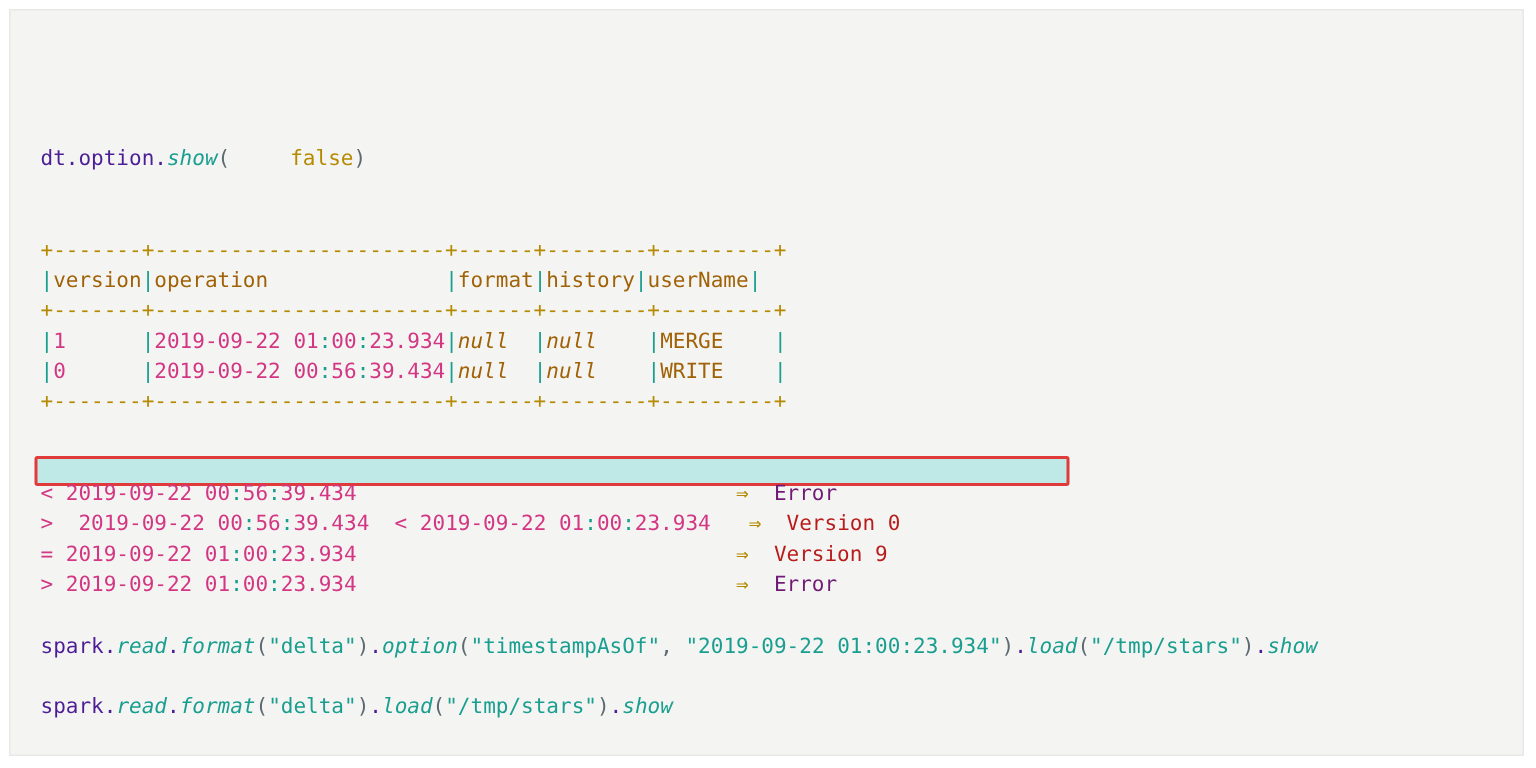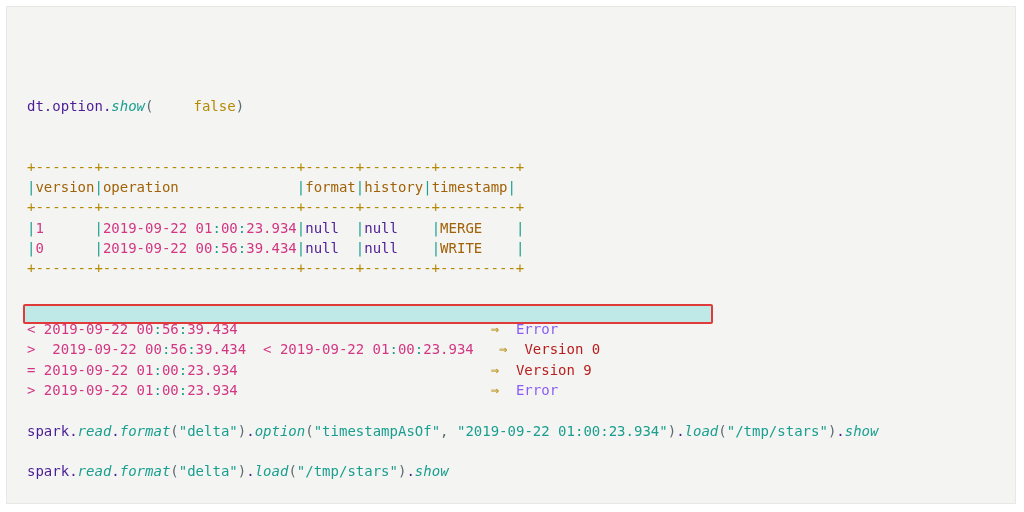--- a/index.html
+++ b/index.html
@@ -25,24 +25,24 @@
     position: relative;
   }
 
   .k   { color: #4c1d95; }  
   .fn  { color: #1a9e8f; font-style: italic; }  
   .bool{ color: #b58900; margin-left: 40px; }  
   .op  { color: #1a9e8f; }  
   .lbl { color: #a16207; }  
   .num { color: #d33682; }  
   .sub { color: #1a9e8f; }  
-  .nul { color: #4c1d95; }  
+  .nul { color: #a16207; font-style: italic; }  
   .cmp { color: #d33682; }  
   .arr { color: #b58900; }  
-  .err { color: #8b5cf6; margin-top: 24px; }  
+  .err { color: #701a75; margin-top: 24px; }  
   .ver { color: #b91c1c; }  
   .str { color: #1a9e8f; }  
   .dot { color: #5d6a72; }
 
   .rule      { color: #b58900; display:inline-block; }
 
   .hl-row {
     position: absolute;
     left: 16px;
     height: 20px;
@@ -57,21 +57,21 @@
 </style>
 </head>
 <body>
 
 <div class="code-panel">
   <div class="hl-row" style="top:297px;"></div>
   <div class="content"><span class="k">dt</span><span class="k">.</span><span class="k">option</span><span class="k">.</span><span class="fn">show</span><span class="dot">(</span><span class="bool">false</span><span class="dot">)</span>
 
 
 <span class="rule">+-------+-----------------------+------+--------+---------+</span>
-<span class="op">|</span><span class="lbl">version</span><span class="op">|</span><span class="lbl">operation              </span><span class="op">|</span><span class="lbl">format</span><span class="op">|</span><span class="lbl">history</span><span class="op">|</span><span class="lbl">timestamp</span><span class="op">|</span>
+<span class="op">|</span><span class="lbl">version</span><span class="op">|</span><span class="lbl">operation              </span><span class="op">|</span><span class="lbl">format</span><span class="op">|</span><span class="lbl">history</span><span class="op">|</span><span class="lbl">userName</span><span class="op">|</span>
 <span class="rule">+-------+-----------------------+------+--------+---------+</span>
 <span class="op">|</span><span class="num">1      </span><span class="op">|</span><span class="num">2019-09-22 01</span><span class="sub">:</span><span class="num">00</span><span class="sub">:</span><span class="num">23.934</span><span class="op">|</span><span class="nul">null  </span><span class="op">|</span><span class="nul">null    </span><span class="op">|</span><span class="lbl">MERGE    </span><span class="op">|</span>
 <span class="op">|</span><span class="num">0      </span><span class="op">|</span><span class="num">2019-09-22 00</span><span class="sub">:</span><span class="num">56</span><span class="sub">:</span><span class="num">39.434</span><span class="op">|</span><span class="nul">null  </span><span class="op">|</span><span class="nul">null    </span><span class="op">|</span><span class="lbl">WRITE    </span><span class="op">|</span>
 <span class="rule">+-------+-----------------------+------+--------+---------+</span>
 
 
 <span class="cmp">&lt; </span><span class="num">2019-09-22 00</span><span class="sub">:</span><span class="num">56</span><span class="sub">:</span><span class="num">39.434</span><span>                              </span><span class="arr">⇒</span><span>  </span><span class="err">Error</span>
 <span class="cmp">&gt; </span><span> </span><span class="num">2019-09-22 00</span><span class="sub">:</span><span class="num">56</span><span class="sub">:</span><span class="num">39.434</span><span class="cmp">  &lt; </span><span class="num">2019-09-22 01</span><span class="sub">:</span><span class="num">00</span><span class="sub">:</span><span class="num">23.934</span><span>   </span><span class="arr">⇒</span><span>  </span><span class="ver">Version 0</span>
 <span class="cmp">= </span><span class="num">2019-09-22 01</span><span class="sub">:</span><span class="num">00</span><span class="sub">:</span><span class="num">23.934</span><span>                              </span><span class="arr">⇒</span><span>  </span><span class="ver">Version 9</span>
 <span class="cmp">&gt; </span><span class="num">2019-09-22 01</span><span class="sub">:</span><span class="num">00</span><span class="sub">:</span><span class="num">23.934</span><span>                              </span><span class="arr">⇒</span><span>  </span><span class="err">Error</span>

